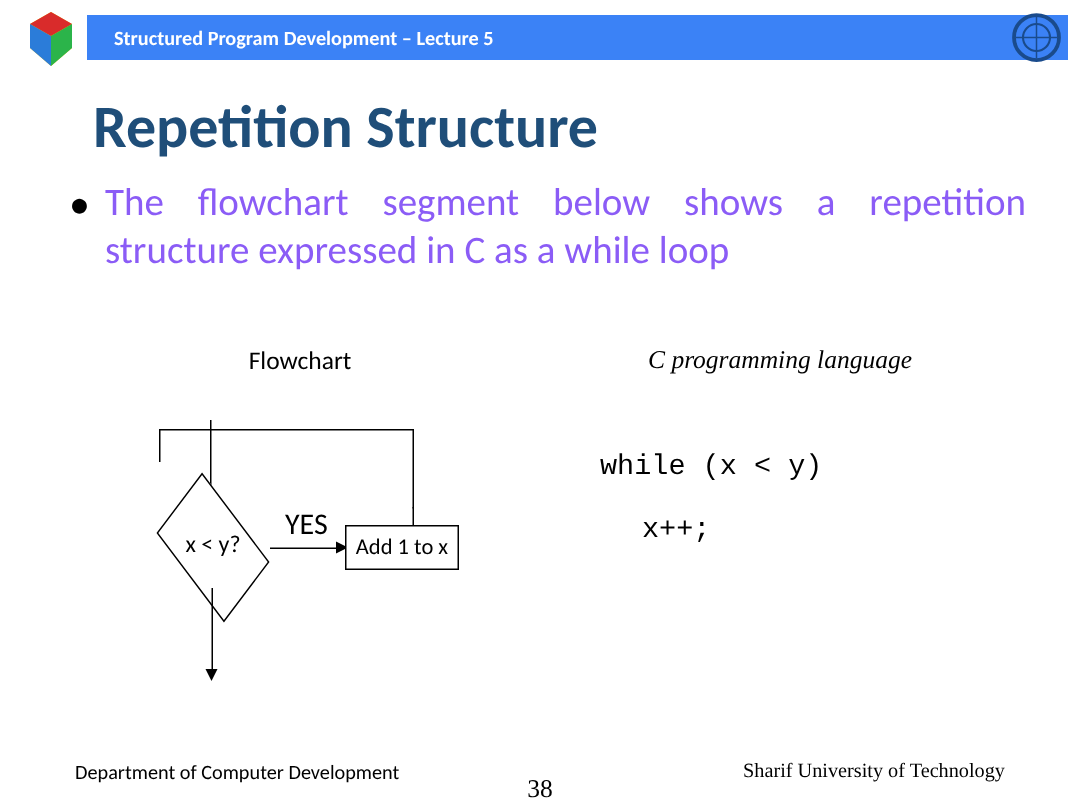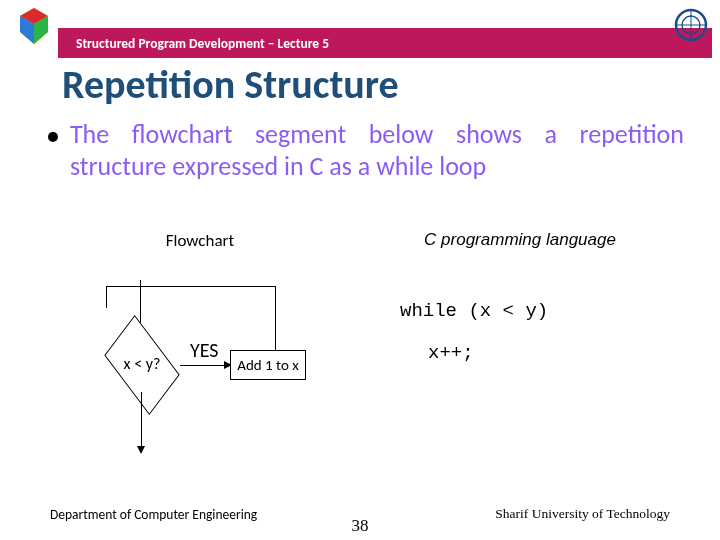--- a/index.html
+++ b/index.html
@@ -1,33 +1,33 @@
 <!DOCTYPE html>
 <html><head>
 <meta charset="utf-8">
 <style>
   * { margin: 0; padding: 0; box-sizing: border-box; }
   body { width: 720px; height: 540px; font-family: Calibri, 'Segoe UI', sans-serif; background: #fff; position: relative; overflow: hidden; }
 
   .header { position: relative; height: 48px; }
-  .header-bar { position: absolute; left: 58px; top: 28px; right: 8px; height: 30px; background: #be185d; display: flex; align-items: center; padding-left: 18px; }
+  .header-bar { position: absolute; left: 58px; top: 10px; right: 8px; height: 30px; background: #3b82f6; display: flex; align-items: center; padding-left: 18px; }
   .header-text { color: #fff; font-size: 13.5px; font-weight: 600; }
   .logo-left { position: absolute; left: 12px; top: 4px; width: 44px; height: 44px; }
   .logo-right { position: absolute; right: 12px; top: 8px; width: 34px; height: 34px; }
 
   .title { color: #1f4e79; font-size: 40px; font-weight: 700; margin: 12px 0 6px 62px; font-family: Calibri, sans-serif; }
 
   .bullet-block { margin: 10px 36px 0 46px; }
   .bullet { display: flex; align-items: flex-start; }
   .bullet-dot { font-size: 28px; line-height: 34px; margin-right: 10px; color: #000; }
   .bullet-text { font-size: 26px; line-height: 1.22; text-align: justify; color: #8b5cf6; }
 
   .columns { position: absolute; top: 230px; left: 40px; right: 40px; display: flex; }
   .col-left { flex: 1; text-align: center; font-size: 17px; font-family: Calibri, sans-serif; }
-  .col-right { flex: 1; text-align: center; font-size: 17px; font-style: italic; font-family: Liberation Sans, sans-serif; }
+  .col-right { flex: 1; text-align: center; font-size: 17px; font-style: italic; font-family: Liberation Serif, serif; }
 
   .flowchart { position: absolute; top: 280px; left: 80px; width: 260px; height: 200px; }
   .arrow-down1 { position: absolute; left: 60px; top: 0; width: 2px; height: 60px; background: transparent; }
   .arrow-down1::before { content: ''; position: absolute; left: 0; top: 0; width: 1px; height: 60px; background: #000; }
   .arrow-down1::after { content: ''; position: absolute; left: -4px; top: 54px; width: 0; height: 0; border-left: 4.5px solid transparent; border-right: 4.5px solid transparent; border-top: 8px solid #000; }
 
   .diamond { position: absolute; left: 25px; top: 60px; width: 74px; height: 50px; background: #fff; border: 1.3px solid #000; transform: rotate(45deg) skew(8deg, 8deg); transform-origin: center; }
   .diamond-label { position: absolute; left: 28px; top: 74px; width: 68px; text-align: center; font-size: 16px; }
 
   .yes-label { position: absolute; left: 110px; top: 58px; font-size: 20px; }
@@ -101,16 +101,16 @@
   <div class="loop-back-v1"></div>
   <div class="arrow-down-exit"></div>
 </div>
 
 <div class="code-area">
   <div class="code-line1">while (x &lt; y)</div>
   <div class="code-line2">x++;</div>
 </div>
 
 <div class="footer">
-  <span class="footer-left">Department of Computer Engineering</span>
+  <span class="footer-left">Department of Computer Development</span>
   <span class="footer-center">38</span>
   <span class="footer-right">Sharif University of Technology</span>
 </div>
 
 </body></html>

